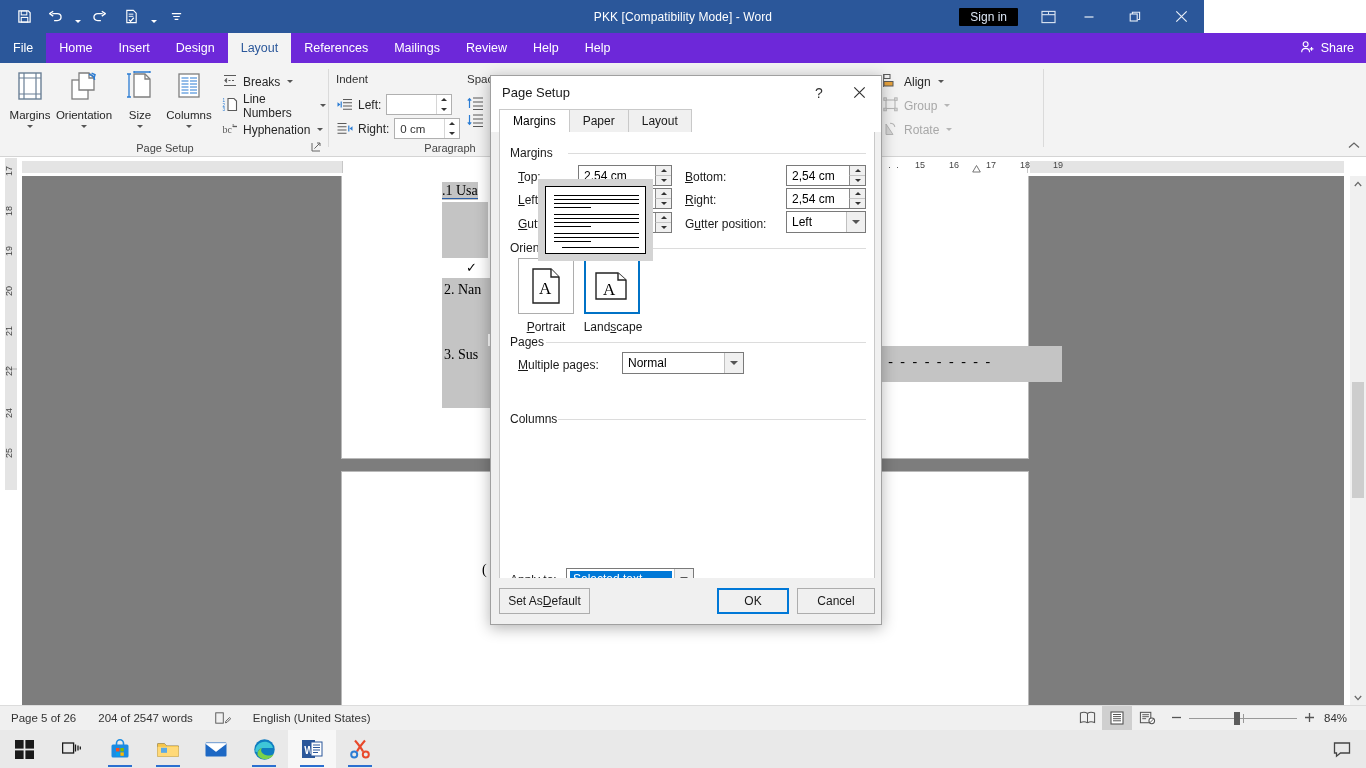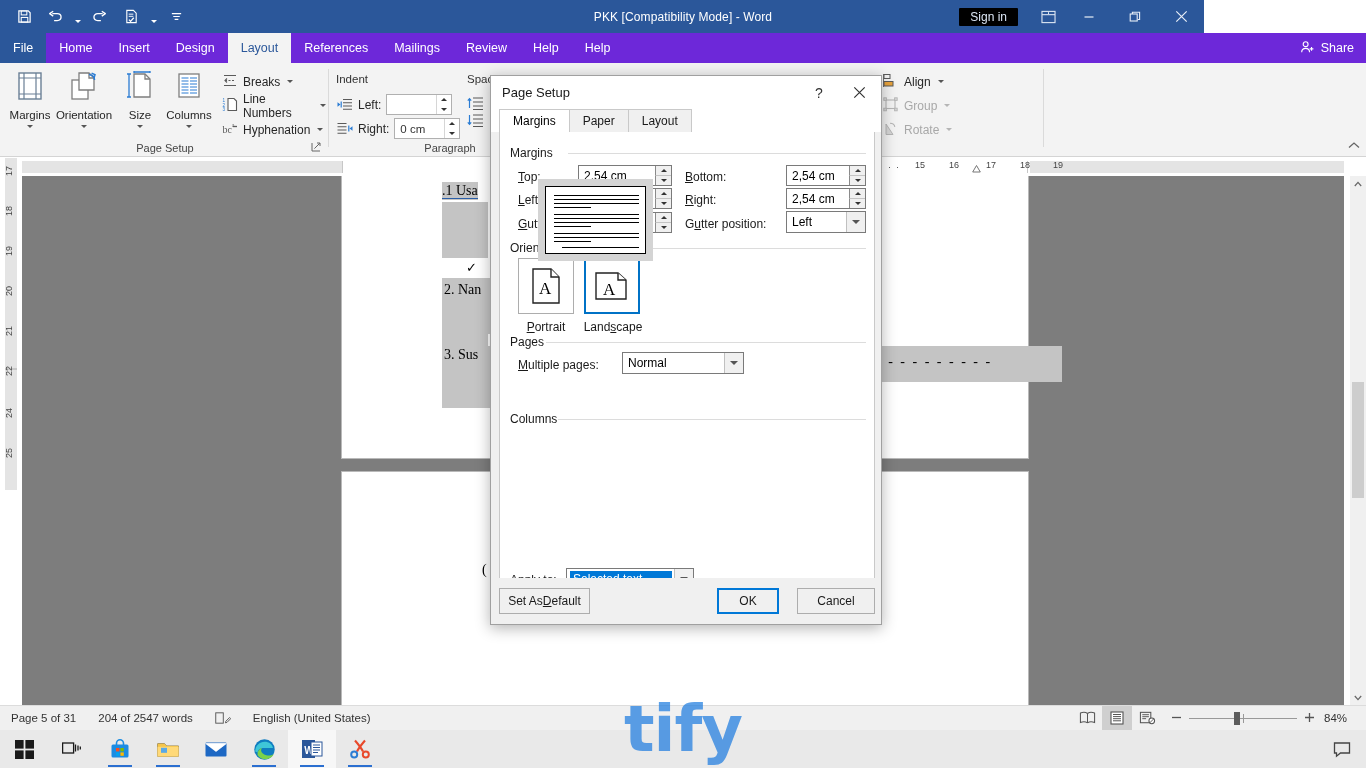--- a/index.html
+++ b/index.html
@@ -786,27 +786,27 @@
     <div class="applyto-field" style="left:66px; top:436px; width:128px;">
       <span class="applyto-val">Selected text</span>
       <span style="width:19px;height:100%;background:#f0f0f0;border-left:1px solid #c0c0c0;display:flex;align-items:center;justify-content:center;cursor:pointer;position:absolute;right:0;top:0;">
           <i class="chev"></i>
         </span>
     </div>
   </div>
 
   <div class="dlg-footer">
     <div class="dbtn" style="left:8px; top:10px; width:91px;">Set As <span class="u">D</span>efault</div>
-    <div class="dbtn primary" style="left:226px; top:10px; width:62px;">OK</div>
+    <div class="dbtn primary" style="left:226px; top:10px; width:72px;">OK</div>
     <div class="dbtn" style="left:306px; top:10px; width:78px;">Cancel</div>
   </div>
 </div>
 
 <div class="statusbar">
-  <div class="sb-item">Page 5 of 31</div>
+  <div class="sb-item">Page 5 of 26</div>
   <div class="sb-item">204 of 2547 words</div>
   <div class="sb-item">
     <svg width="16" height="14" viewBox="0 0 17 14">
         <rect x="0.8" y="1.5" width="8" height="11" fill="none" stroke="#555" stroke-width="1"></rect>
         <path d="M11.5 10.5l4-4 1.2 1.2-4 4-1.6.4z" fill="none" stroke="#555" stroke-width="1"></path>
       </svg>
   </div>
   <div class="sb-item">English (United States)</div>
 
   <div class="sb-right">
@@ -921,14 +921,13 @@
   <div class="tb-right">
     <div class="tb-ico">
       <svg width="18" height="17" viewBox="0 0 18 17">
           <path d="M1.5 2h15v10h-9l-4 3.2V12h-2z" fill="none" stroke="#444" stroke-width="1.3"></path>
         </svg>
     </div>
   </div>
 </div>
 
 <div class="wm">
-    <span class="b">tify</span>
 </div>
 
 </body></html>

